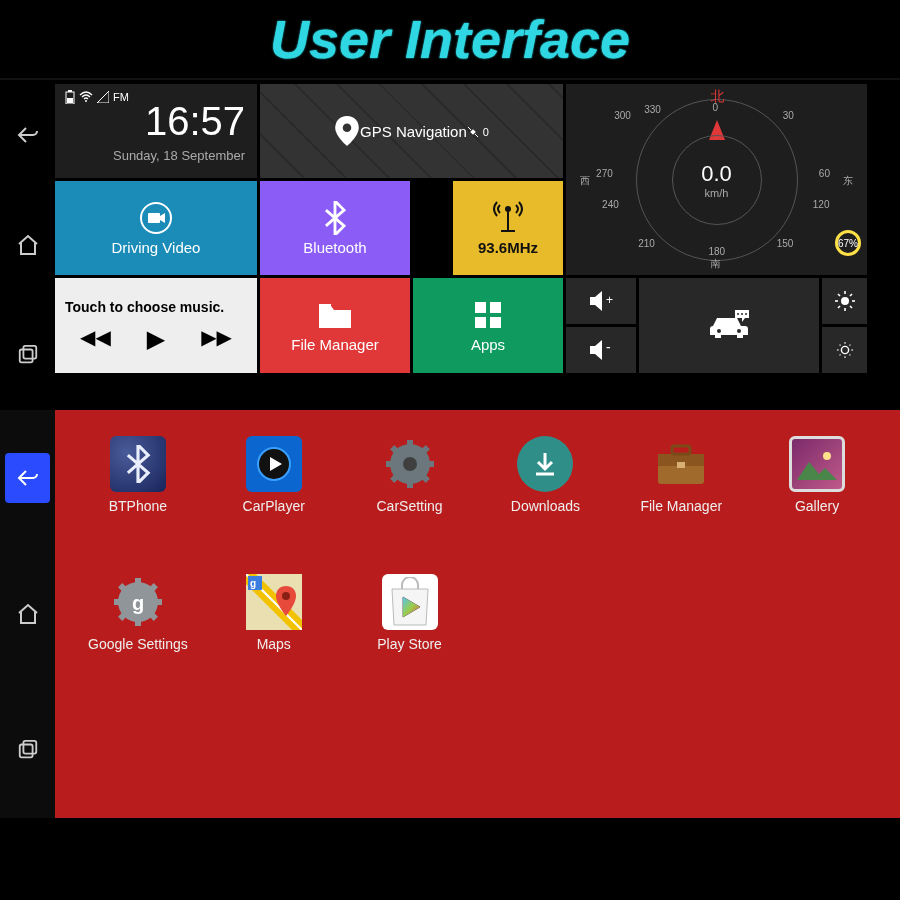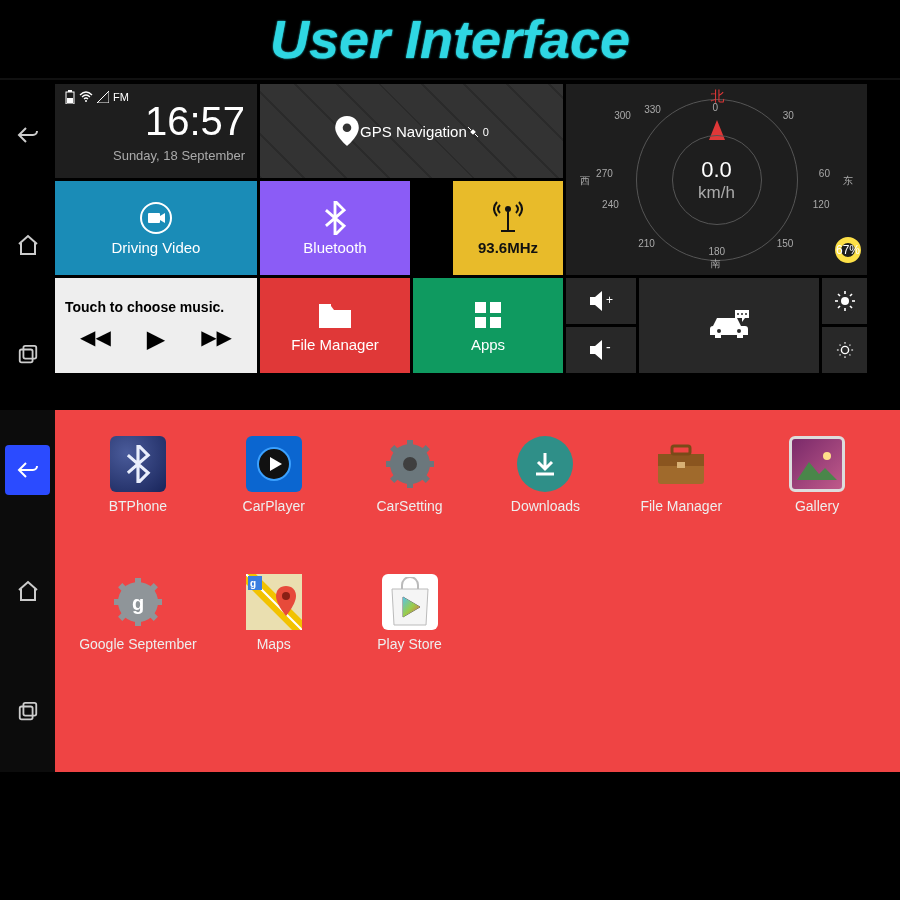--- a/index.html
+++ b/index.html
@@ -81,50 +81,50 @@
     width:162px;height:162px; margin:-81px 0 0 -81px;
     border:1px solid #555; border-radius:50%;
   }
   .compass .inner{
     position:absolute; left:50%; top:50%;
     width:90px;height:90px;margin:-45px 0 0 -45px;
     border:1px solid #555;border-radius:50%;
     display:flex;flex-direction:column;align-items:center;justify-content:center;
   }
   .compass .speed{font-size:22px;}
-  .compass .unit{font-size:17px;color:#aaa;}
+  .compass .unit{font-size:11px;color:#aaa;}
   .compass .tick{position:absolute;font-size:10px;color:#aaa;text-align:center;}
   .compass .needle{
     position:absolute;left:50%;top:50%;
     width:0;height:0;
     border-left:8px solid transparent;border-right:8px solid transparent;border-bottom:20px solid #e03838;
     margin-left:-8px; margin-top:-60px;
   }
   .compass .n{color:#e03838;font-size:14px;}
-  .compass .battery{position:absolute;bottom:12px;right:6px;width:26px;height:26px;border:6px solid #fde047;border-radius:50%;display:flex;align-items:center;justify-content:center;font-size:12px;}
+  .compass .battery{position:absolute;bottom:19px;right:6px;width:26px;height:26px;border:3px solid #fde047;border-radius:50%;display:flex;align-items:center;justify-content:center;font-size:10px;}
   
   .driving{grid-column:1;grid-row:2;background:#1a8cb7;}
   .bluetooth{grid-column:2;grid-row:2;background:#8b5cf6;}
   .radio{grid-column:3;grid-row:2;background:#e8bb2a;color:#111;margin-left:40px;}
   .music{grid-column:1;grid-row:3 / span 2;background:#eee;color:#000;flex-direction:column;gap:10px;padding:6px 10px;align-items:flex-start;}
   .music .hint{align-self:flex-start;font-size:14px;font-weight:600;}
   .music .ctrls{display:flex;gap:36px;font-size:20px;align-self:center;}
   .filemgr{grid-column:2;grid-row:3 / span 2;background:#e03838;}
   .apps{grid-column:3;grid-row:3 / span 2;background:#0f9a60;}
   .volup{grid-column:4;grid-row:3;background:#282828;}
   .voldn{grid-column:4;grid-row:4;background:#282828;}
   .carchat{grid-column:5 / span 2;grid-row:3 / span 2;background:#282828;}
   .briup{grid-column:7;grid-row:3;background:#282828;font-size:16px;}
   .bridn{grid-column:7;grid-row:4;background:#282828;font-size:16px;}
   .plain{flex-direction:row;}
   
   .panel2{
     display:flex;
-    height:362px;
-    background:#ef4444;
+    height:408px;
+    background:#b91c1c;
     justify-content:flex-end;
   }
   .panel2 .navrail{background:#0c0c0c;}
   .drawer{
     flex:1;
     padding:26px 20px;
     display:grid;
     grid-template-columns:repeat(6,1fr);
     grid-auto-rows:120px;
     gap:18px 10px;
@@ -454,21 +454,21 @@
               <rect x="2" y="23" width="8" height="6"></rect>
               <rect x="42" y="23" width="8" height="6"></rect>
               <rect x="8" y="8" width="6" height="8" transform="rotate(-45 11 12)"></rect>
               <rect x="38" y="36" width="6" height="8" transform="rotate(-45 41 40)"></rect>
               <rect x="38" y="8" width="6" height="8" transform="rotate(45 41 12)"></rect>
               <rect x="8" y="36" width="6" height="8" transform="rotate(45 11 40)"></rect>
             </g>
             <text x="26" y="34" text-anchor="middle" font-size="20" font-weight="bold" fill="#fff">g</text>
           </svg>
       </div>
-      <span>Google September</span>
+      <span>Google Settings</span>
     </div>
 
     <div class="app">
       <div class="icon" style="background:#fff;">
         <svg width="56" height="56" viewBox="0 0 56 56">
             <rect width="56" height="56" fill="#eadfb0"></rect>
             <path d="M0 0 L56 56" stroke="#f2c200" stroke-width="14"></path>
             <path d="M0 0 L56 56" stroke="#fff" stroke-width="2"></path>
             <rect x="2" y="2" width="14" height="14" fill="#3b7de0"></rect>
             <text x="4" y="13" fill="#fff" font-size="10" font-weight="bold">g</text>

